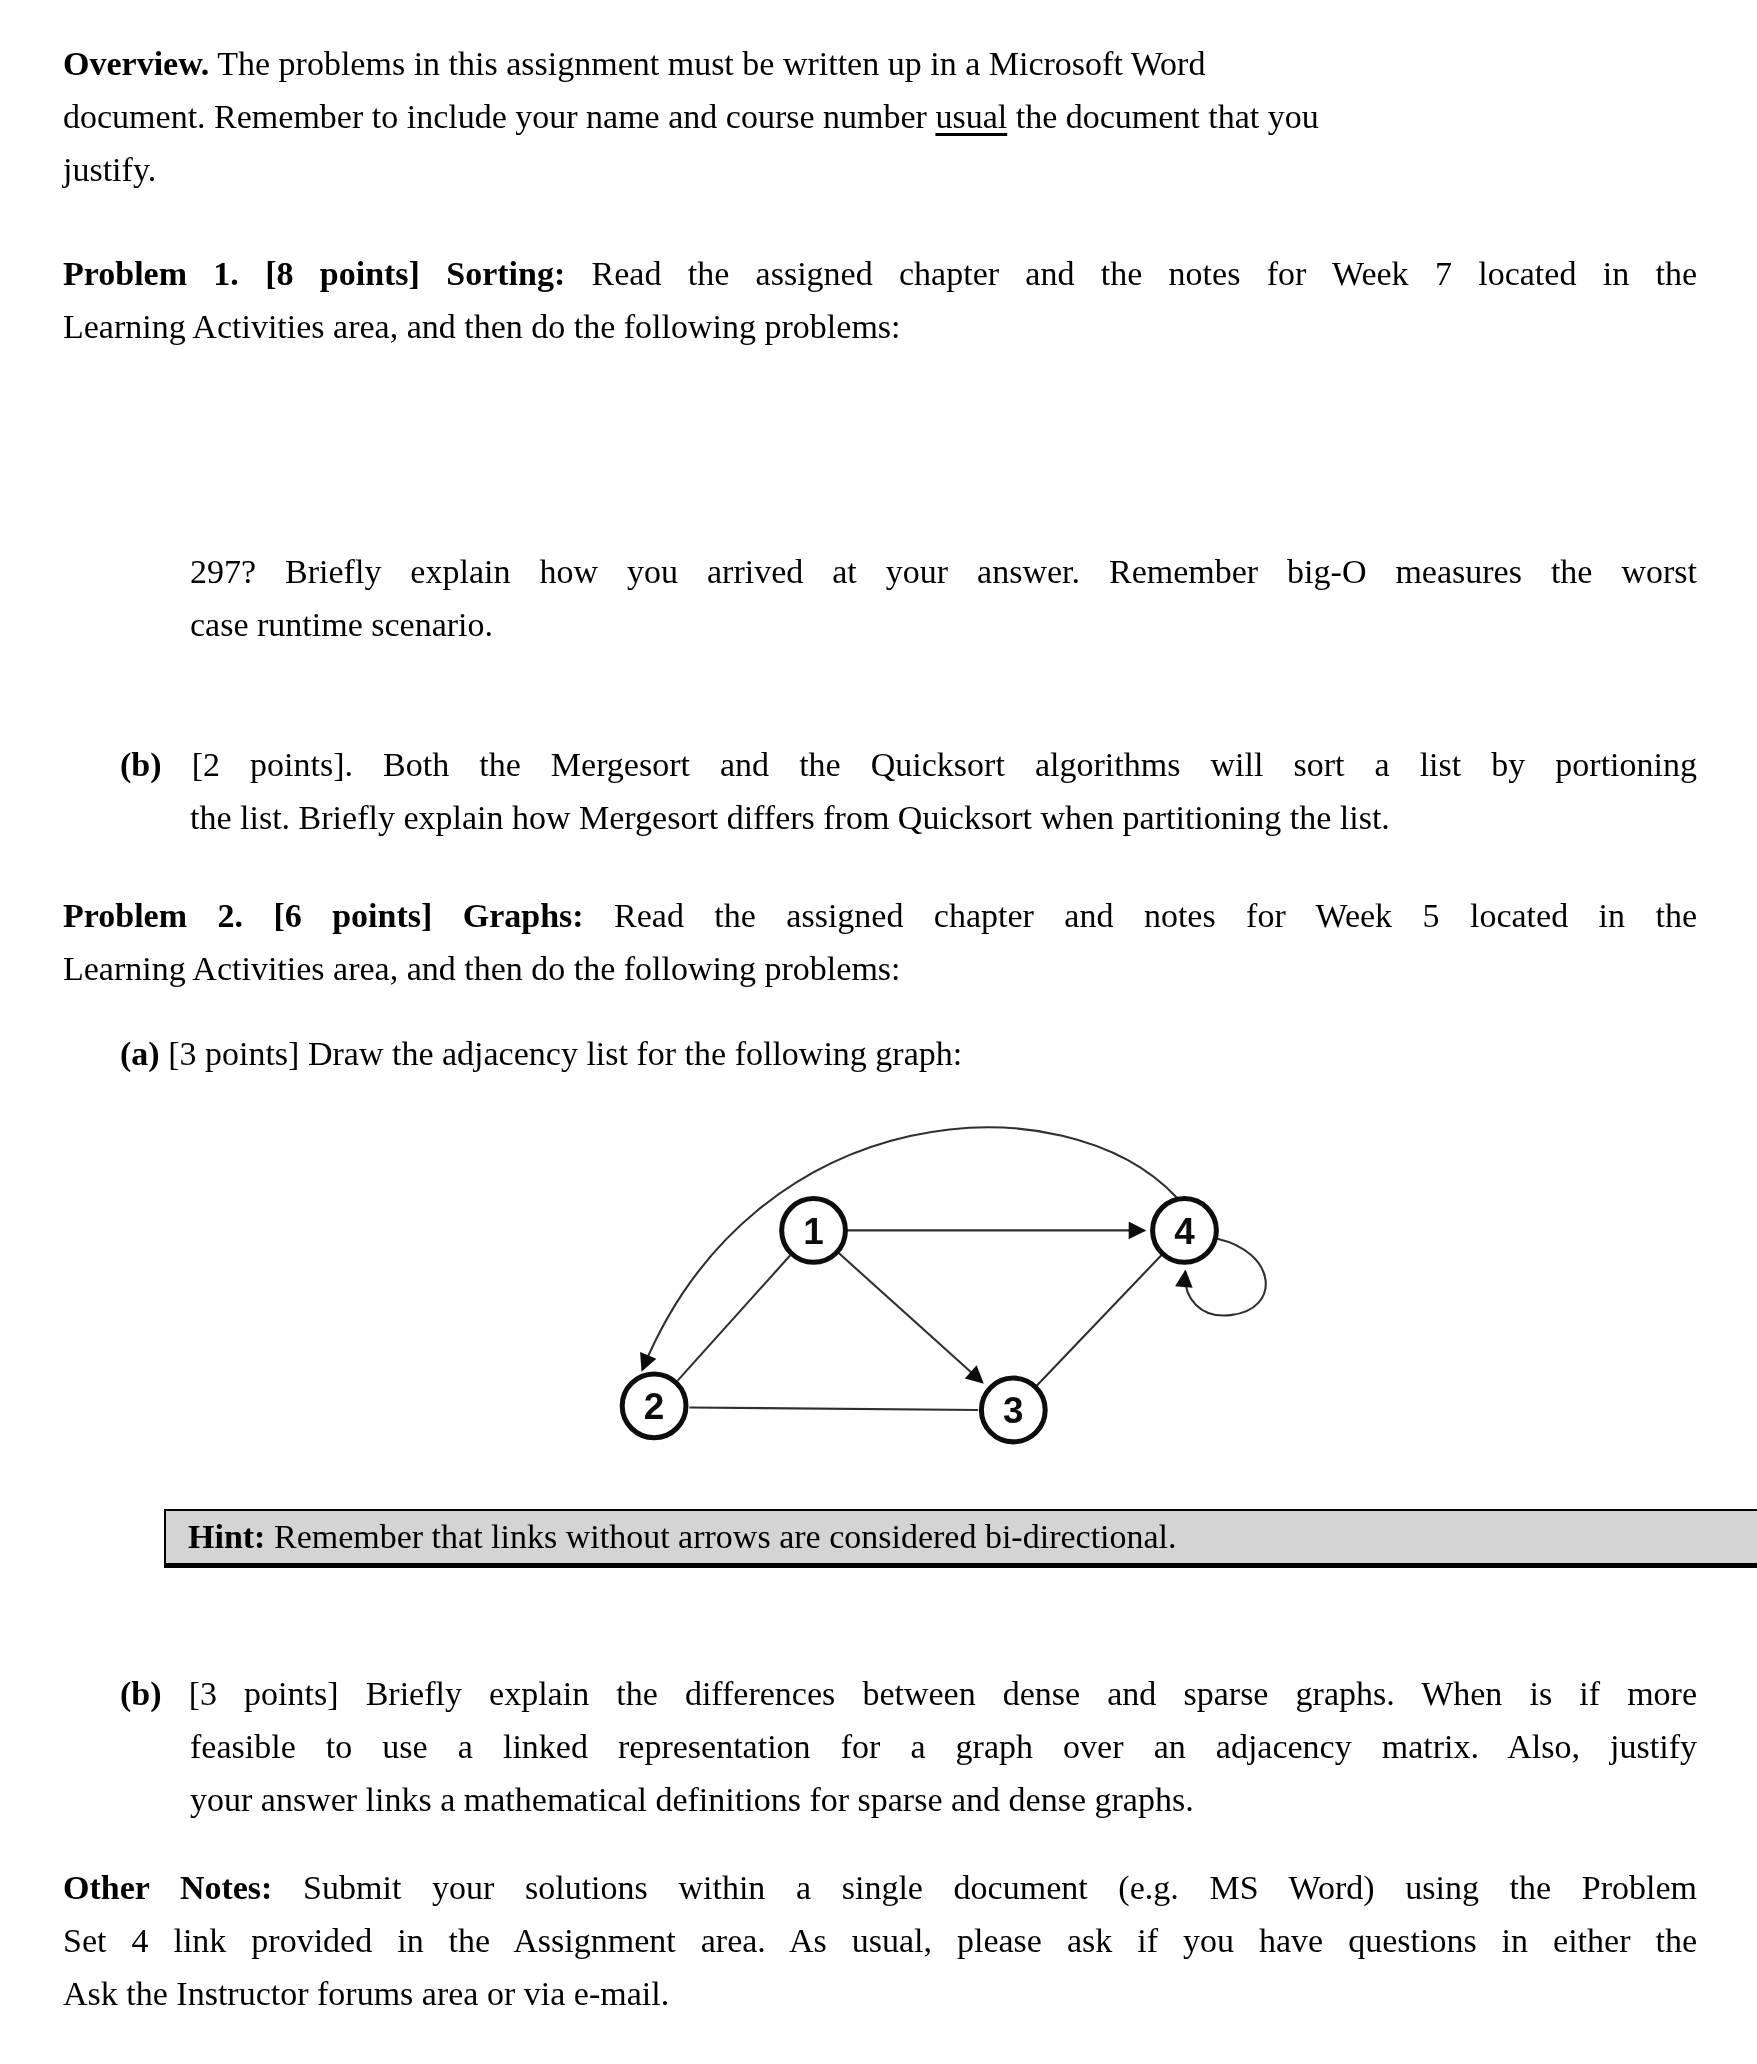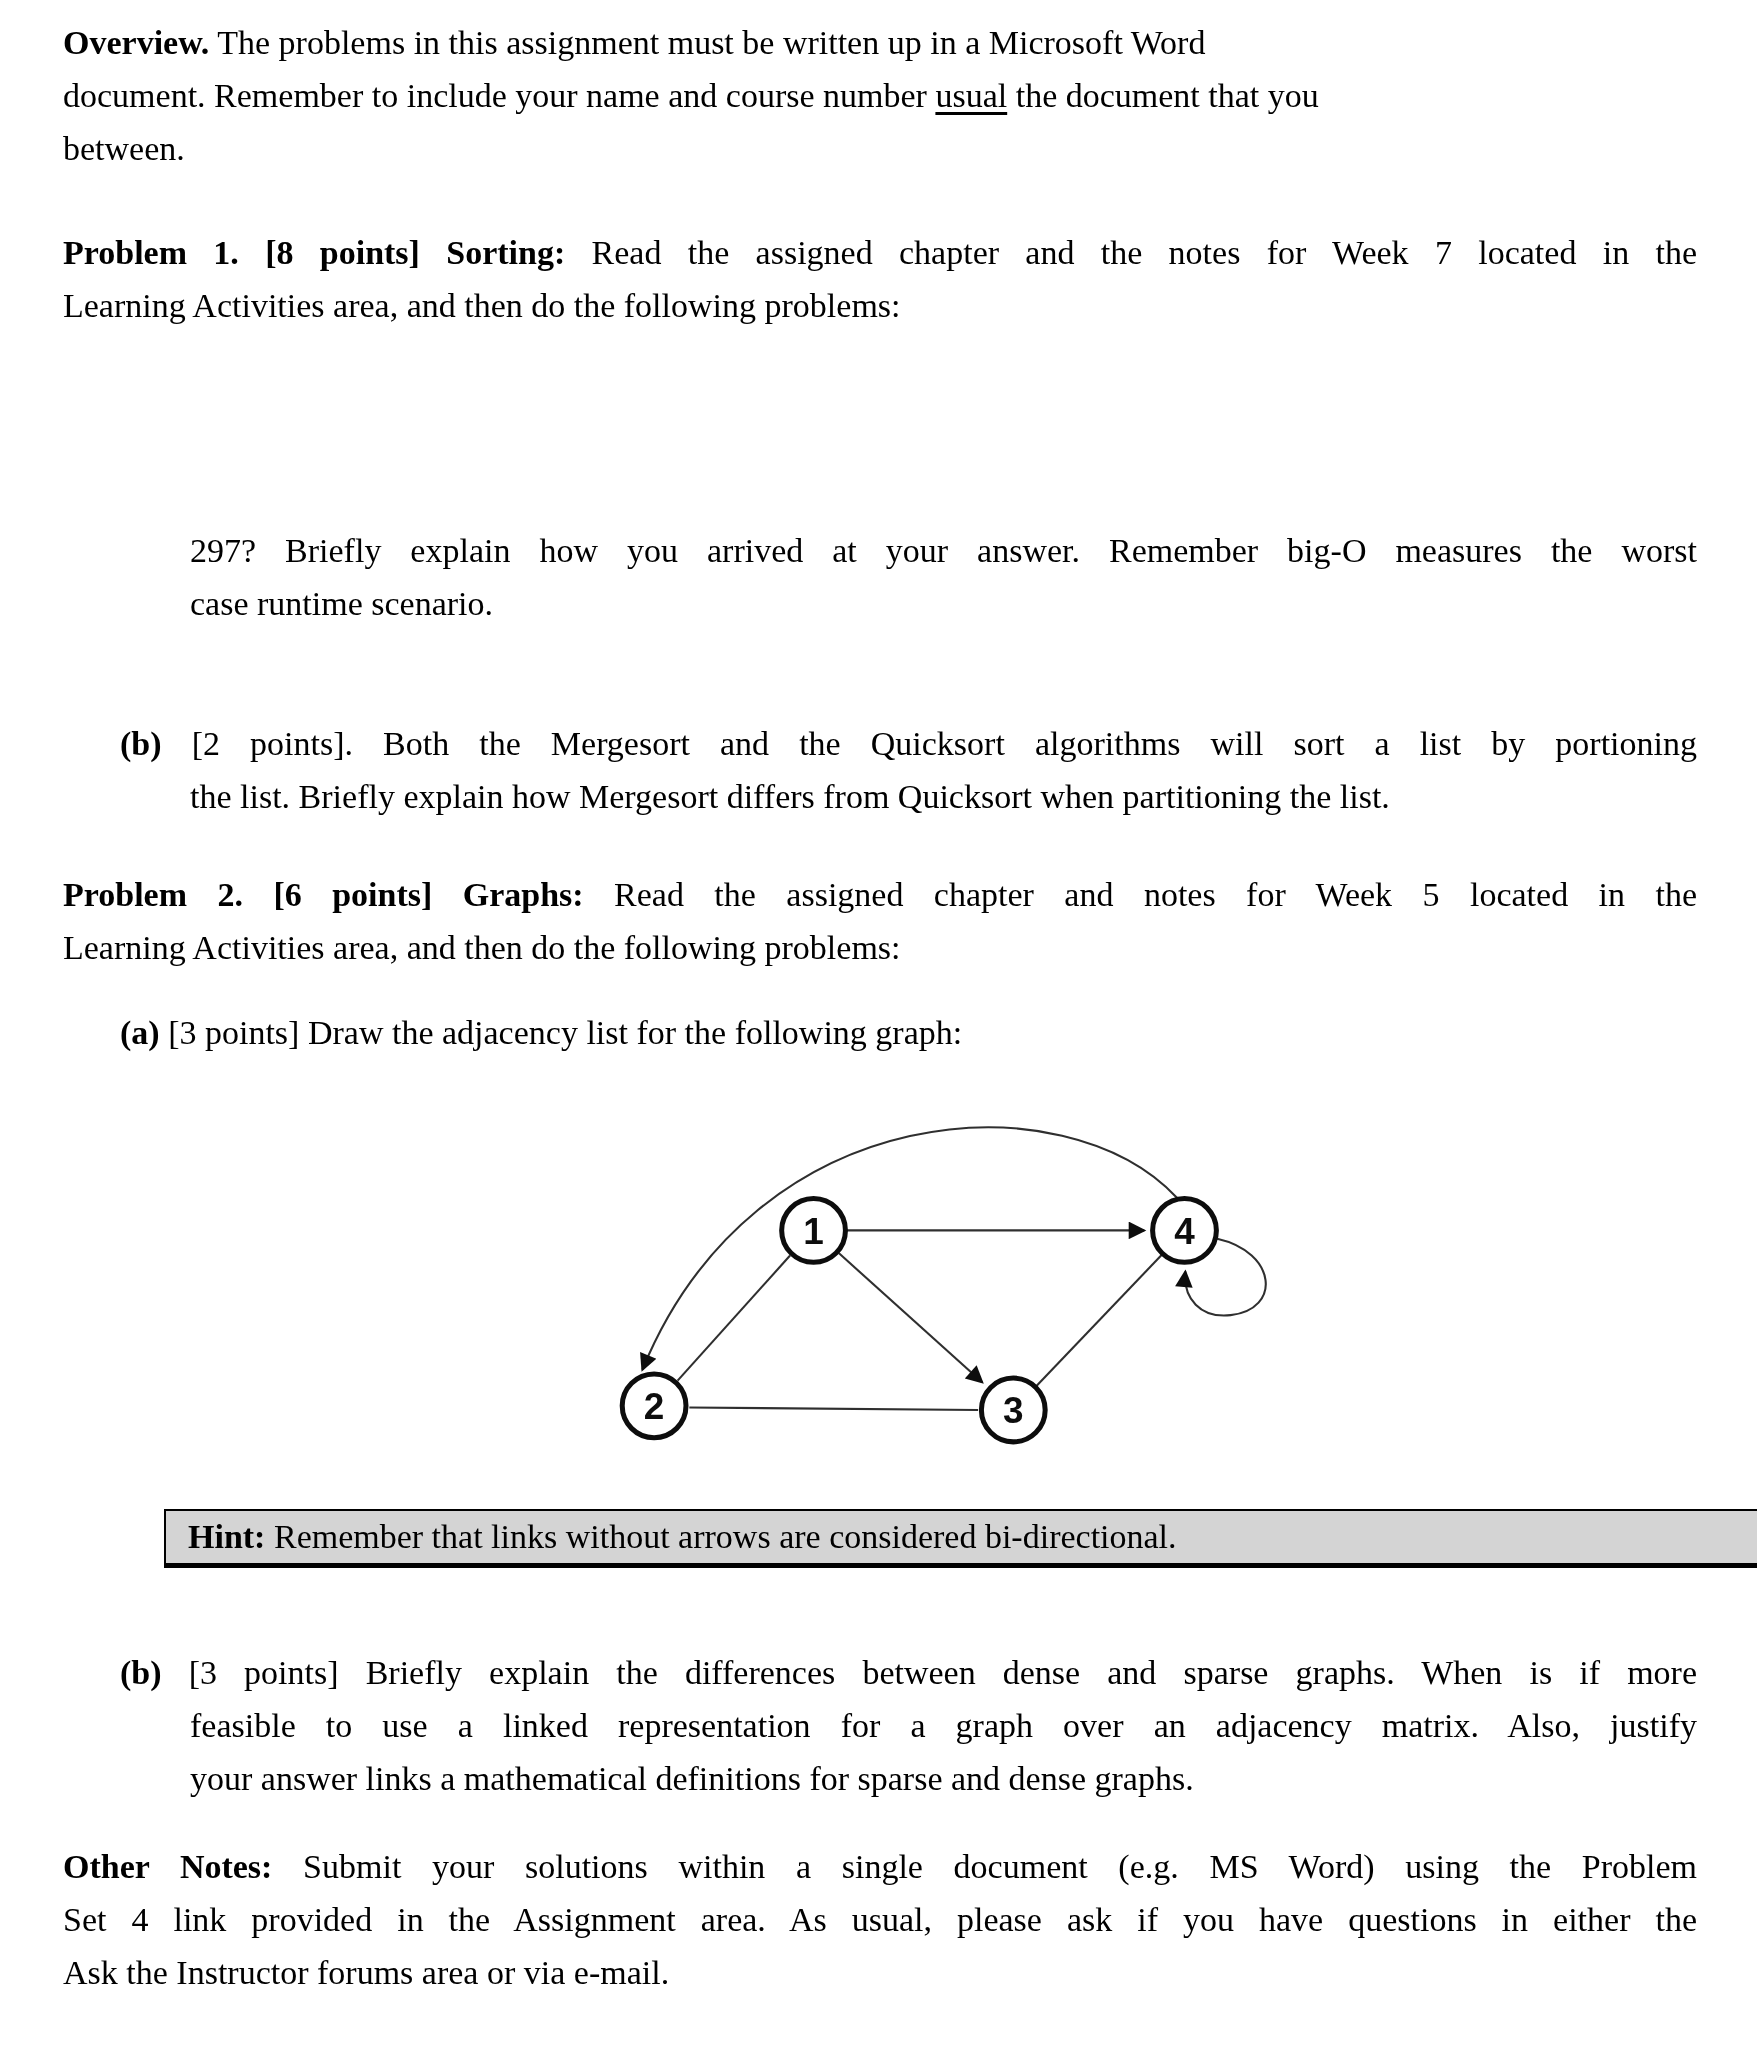--- a/index.html
+++ b/index.html
@@ -1,20 +1,20 @@
 <!DOCTYPE html>
 <html style="font-size:13.4px"><head>
 <meta charset="utf-8">
 <style>
   html,body{margin:0;padding:0;background:#ffffff;}
   .page{
     position:relative;width:1757px;height:2065px;background:#ffffff;
     font-family:"Liberation Serif","DejaVu Serif",serif;color:#000;overflow:hidden;
   }
-  .para{position:absolute;font-size:34px;}
+  .para{position:absolute;font-size:34px;margin-top:21px;}
   .body-para{left:63px;width:1634px;}
   .item-para{left:120px;width:1577px;}
   .ln{height:53px;line-height:53px;white-space:normal;}
   .item-para .cont{padding-left:70px;}
   .j{text-align:justify;text-align-last:justify;text-justify:inter-word;}
   .b{font-weight:bold;}
   .i{}
   .u{text-decoration:underline;text-decoration-thickness:3.4px;text-underline-offset:5px;}
   .mono{font-family:"Liberation Mono","DejaVu Sans Mono",monospace;font-size:30px;}
   .hintbox{
@@ -31,21 +31,21 @@
   }
 </style>
 </head>
 <body>
 
 <div class="page">
 
   <div class="para body-para" style="top:16px">
     <div class="ln"><span class="b">Overview.</span><span> The problems in this assignment must be written up in a Microsoft Word</span></div>
     <div class="ln"><span>document. Remember to include your name and course number </span><span class="u">usual</span><span> the document that you</span></div>
-    <div class="ln"><span>between.</span></div>
+    <div class="ln"><span>justify.</span></div>
   </div>
 
   <div class="para body-para" style="top:226px">
     <div class="ln j"><span class="b">Problem 1. [8 points] Sorting:</span><span> Read the assigned chapter and the notes for Week 7 located in the</span></div>
     <div class="ln"><span>Learning Activities area, and then do the following problems:</span></div>
   </div>
 
   <div class="para item-para" style="top:524px">
     <div class="ln cont j"><span>297? Briefly explain how you arrived at your answer. Remember big-O measures the worst</span></div>
     <div class="ln cont"><span>case runtime scenario.</span></div>

